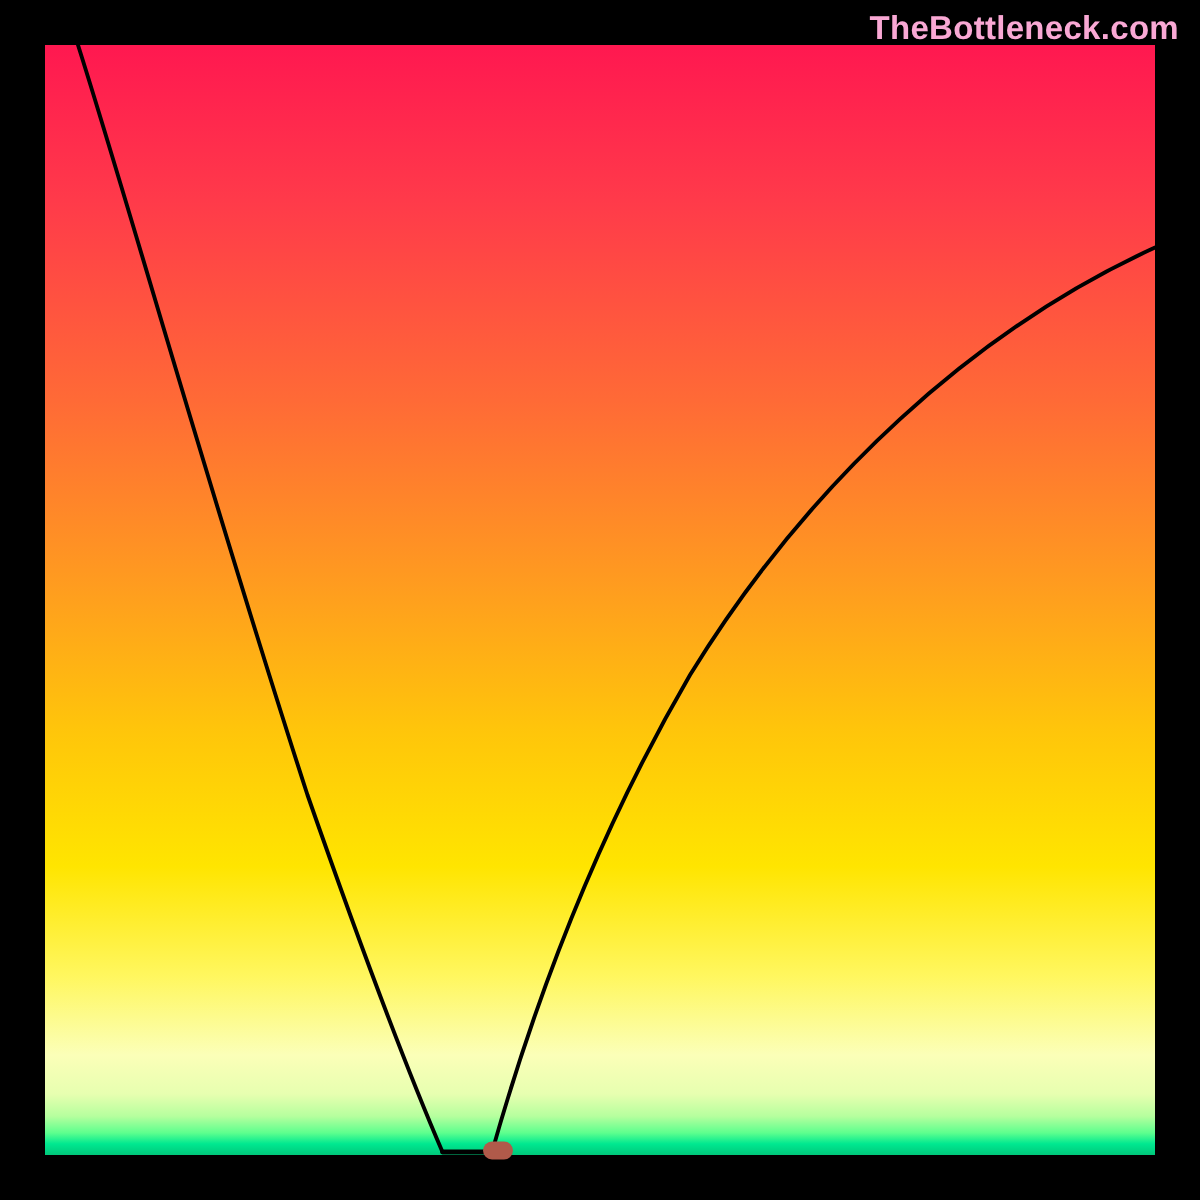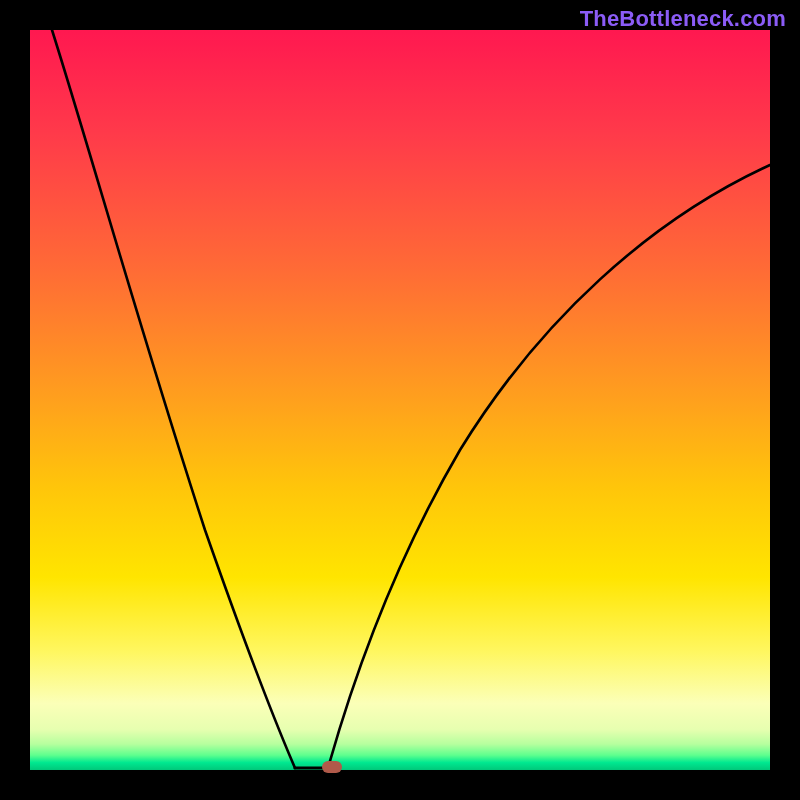--- a/index.html
+++ b/index.html
@@ -38,21 +38,21 @@
       #b6ff9e 96.5%,
       #5eff8e 98%,
       #00e890 99%,
       #00c87a 100%
     );
   }
   .watermark {
     position: absolute;
     top: 6px;
     right: 14px;
-    color: #8b5cf6;
+    color: #f9a8d4;
     font-size: 22px;
     font-weight: 600;
     letter-spacing: 0.2px;
     user-select: none;
     z-index: 5;
   }
   svg.curve {
     position: absolute;
     left: 0;
     top: 0;

